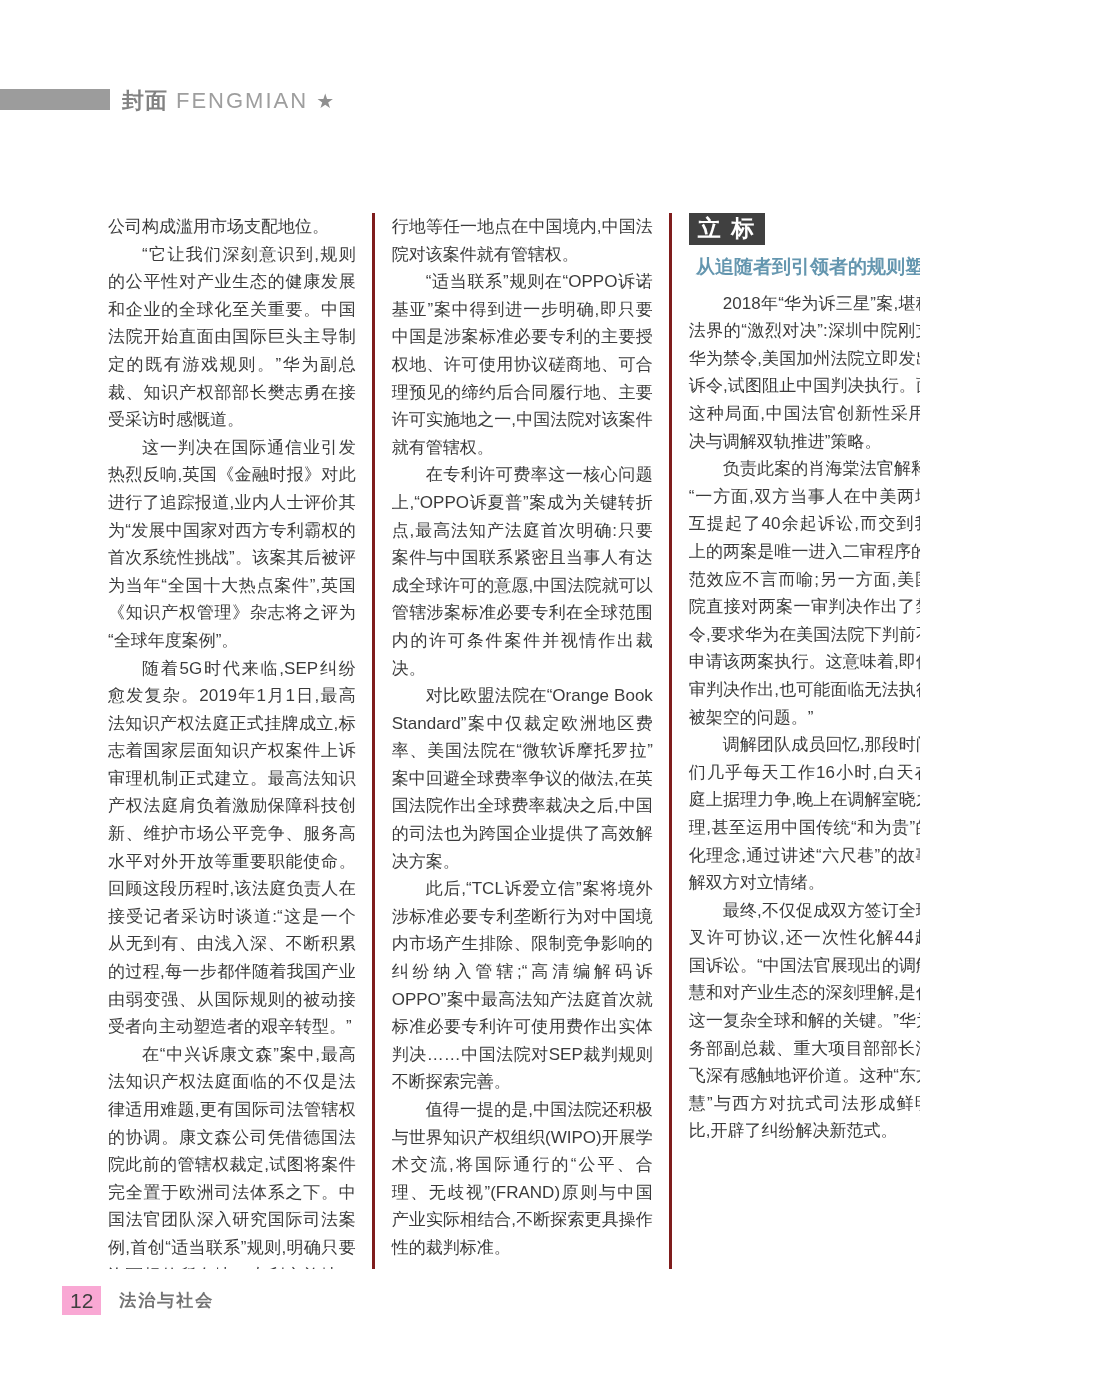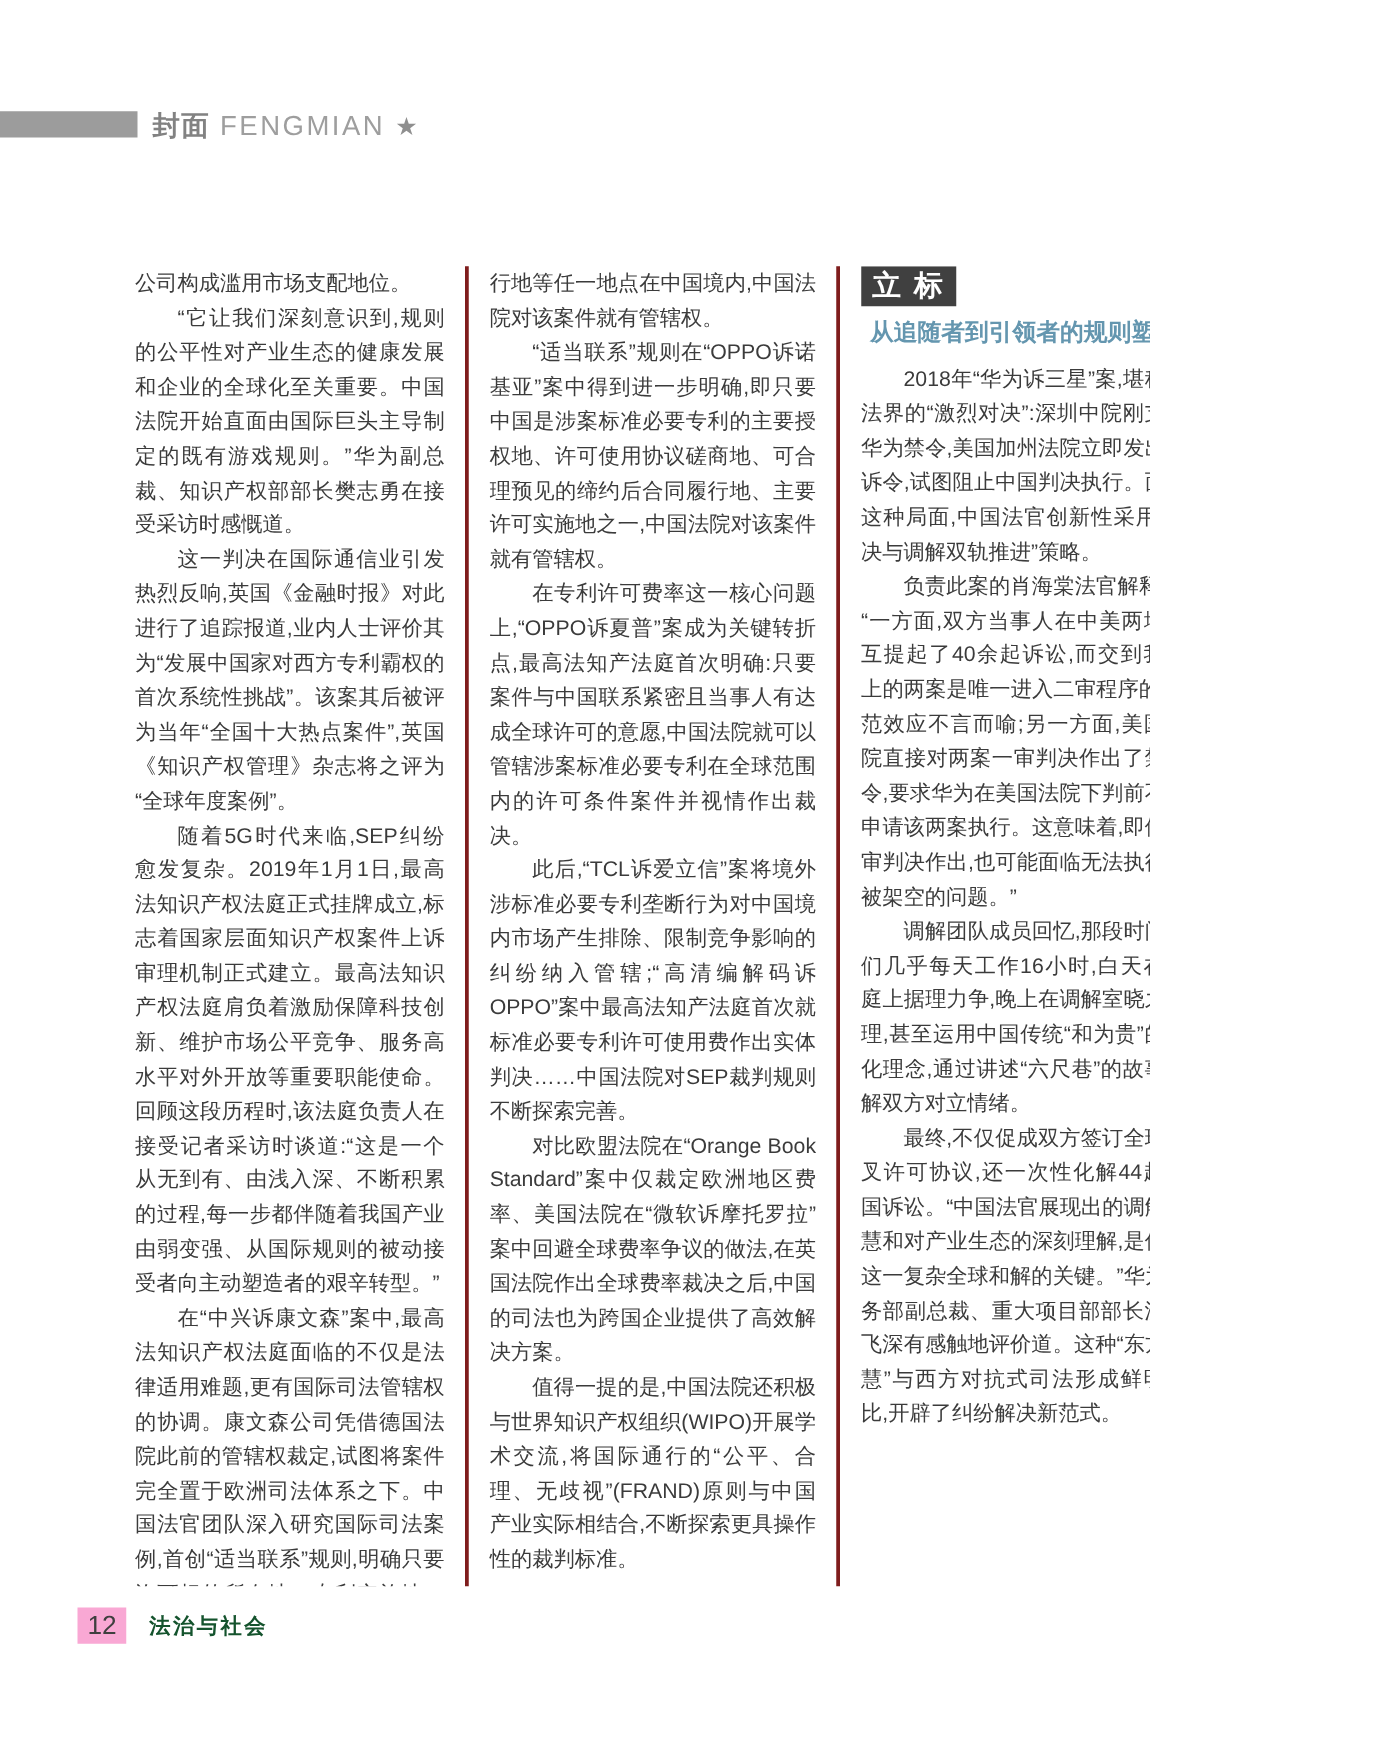--- a/index.html
+++ b/index.html
@@ -82,21 +82,21 @@
     display: flex; align-items: center; gap: 18px;
   }
   .page-num {
     background: #f9a8d4;
     color: #3f3f3f;
     font-size: 21px;
     padding: 4px 8px;
     line-height: 1;
   }
   .journal {
-    color: #14532d;
+    color: #737373;
     font-size: 17px;
     font-weight: bold;
     letter-spacing: 2px;
   }
 </style>
 </head>
 <body>
 
 <div class="page">
 
@@ -116,22 +116,22 @@
       <p class="para">“它让我们深刻意识到,规则的公平性对产业生态的健康发展和企业的全球化至关重要。中国法院开始直面由国际巨头主导制定的既有游戏规则。”华为副总裁、知识产权部部长樊志勇在接受采访时感慨道。</p>
       <p class="para">这一判决在国际通信业引发热烈反响,英国《金融时报》对此进行了追踪报道,业内人士评价其为“发展中国家对西方专利霸权的首次系统性挑战”。该案其后被评为当年“全国十大热点案件”,英国《知识产权管理》杂志将之评为“全球年度案例”。</p>
       <p class="para">随着5G时代来临,SEP纠纷愈发复杂。2019年1月1日,最高法知识产权法庭正式挂牌成立,标志着国家层面知识产权案件上诉审理机制正式建立。最高法知识产权法庭肩负着激励保障科技创新、维护市场公平竞争、服务高水平对外开放等重要职能使命。回顾这段历程时,该法庭负责人在接受记者采访时谈道:“这是一个从无到有、由浅入深、不断积累的过程,每一步都伴随着我国产业由弱变强、从国际规则的被动接受者向主动塑造者的艰辛转型。”</p>
       <p class="para">在“中兴诉康文森”案中,最高法知识产权法庭面临的不仅是法律适用难题,更有国际司法管辖权的协调。康文森公司凭借德国法院此前的管辖权裁定,试图将案件完全置于欧洲司法体系之下。中国法官团队深入研究国际司法案例,首创“适当联系”规则,明确只要许可标的所在地、专利实施地、合同签订地、合同履</p>
     </div>
 
     <div class="col">
       <p class="para cont">行地等任一地点在中国境内,中国法院对该案件就有管辖权。</p>
       <p class="para">“适当联系”规则在“OPPO诉诺基亚”案中得到进一步明确,即只要中国是涉案标准必要专利的主要授权地、许可使用协议磋商地、可合理预见的缔约后合同履行地、主要许可实施地之一,中国法院对该案件就有管辖权。</p>
       <p class="para">在专利许可费率这一核心问题上,“OPPO诉夏普”案成为关键转折点,最高法知产法庭首次明确:只要案件与中国联系紧密且当事人有达成全球许可的意愿,中国法院就可以管辖涉案标准必要专利在全球范围内的许可条件案件并视情作出裁决。</p>
+      <p class="para">对比欧盟法院在“Orange Book Standard”案中仅裁定欧洲地区费率、美国法院在“微软诉摩托罗拉”案中回避全球费率争议的做法,在英国法院作出全球费率裁决之后,中国的司法也为跨国企业提供了高效解决方案。</p>
       <p class="para">此后,“TCL诉爱立信”案将境外涉标准必要专利垄断行为对中国境内市场产生排除、限制竞争影响的纠纷纳入管辖;“高清编解码诉OPPO”案中最高法知产法庭首次就标准必要专利许可使用费作出实体判决……中国法院对SEP裁判规则不断探索完善。</p>
-      <p class="para">对比欧盟法院在“Orange Book Standard”案中仅裁定欧洲地区费率、美国法院在“微软诉摩托罗拉”案中回避全球费率争议的做法,在英国法院作出全球费率裁决之后,中国的司法也为跨国企业提供了高效解决方案。</p>
       <p class="para">值得一提的是,中国法院还积极与世界知识产权组织(WIPO)开展学术交流,将国际通行的“公平、合理、无歧视”(FRAND)原则与中国产业实际相结合,不断探索更具操作性的裁判标准。</p>
     </div>
 
     <div class="col">
       <span class="badge">立 标</span>
       <h3 class="subtitle">从追随者到引领者的规则塑造</h3>
       <p class="para">2018年“华为诉三星”案,堪称司法界的“激烈对决”:深圳中院刚支持华为禁令,美国加州法院立即发出禁诉令,试图阻止中国判决执行。面对这种局面,中国法官创新性采用“判决与调解双轨推进”策略。</p>
       <p class="para">负责此案的肖海棠法官解释说,“一方面,双方当事人在中美两地相互提起了40余起诉讼,而交到我手上的两案是唯一进入二审程序的,示范效应不言而喻;另一方面,美国法院直接对两案一审判决作出了禁诉令,要求华为在美国法院下判前不得申请该两案执行。这意味着,即使二审判决作出,也可能面临无法执行而被架空的问题。”</p>
       <p class="para">调解团队成员回忆,那段时间他们几乎每天工作16小时,白天在法庭上据理力争,晚上在调解室晓之以理,甚至运用中国传统“和为贵”的文化理念,通过讲述“六尺巷”的故事化解双方对立情绪。</p>
       <p class="para">最终,不仅促成双方签订全球交叉许可协议,还一次性化解44起跨国诉讼。“中国法官展现出的调解智慧和对产业生态的深刻理解,是促成这一复杂全球和解的关键。”华为法务部副总裁、重大项目部部长沈弘飞深有感触地评价道。这种“东方智慧”与西方对抗式司法形成鲜明对比,开辟了纠纷解决新范式。</p>

